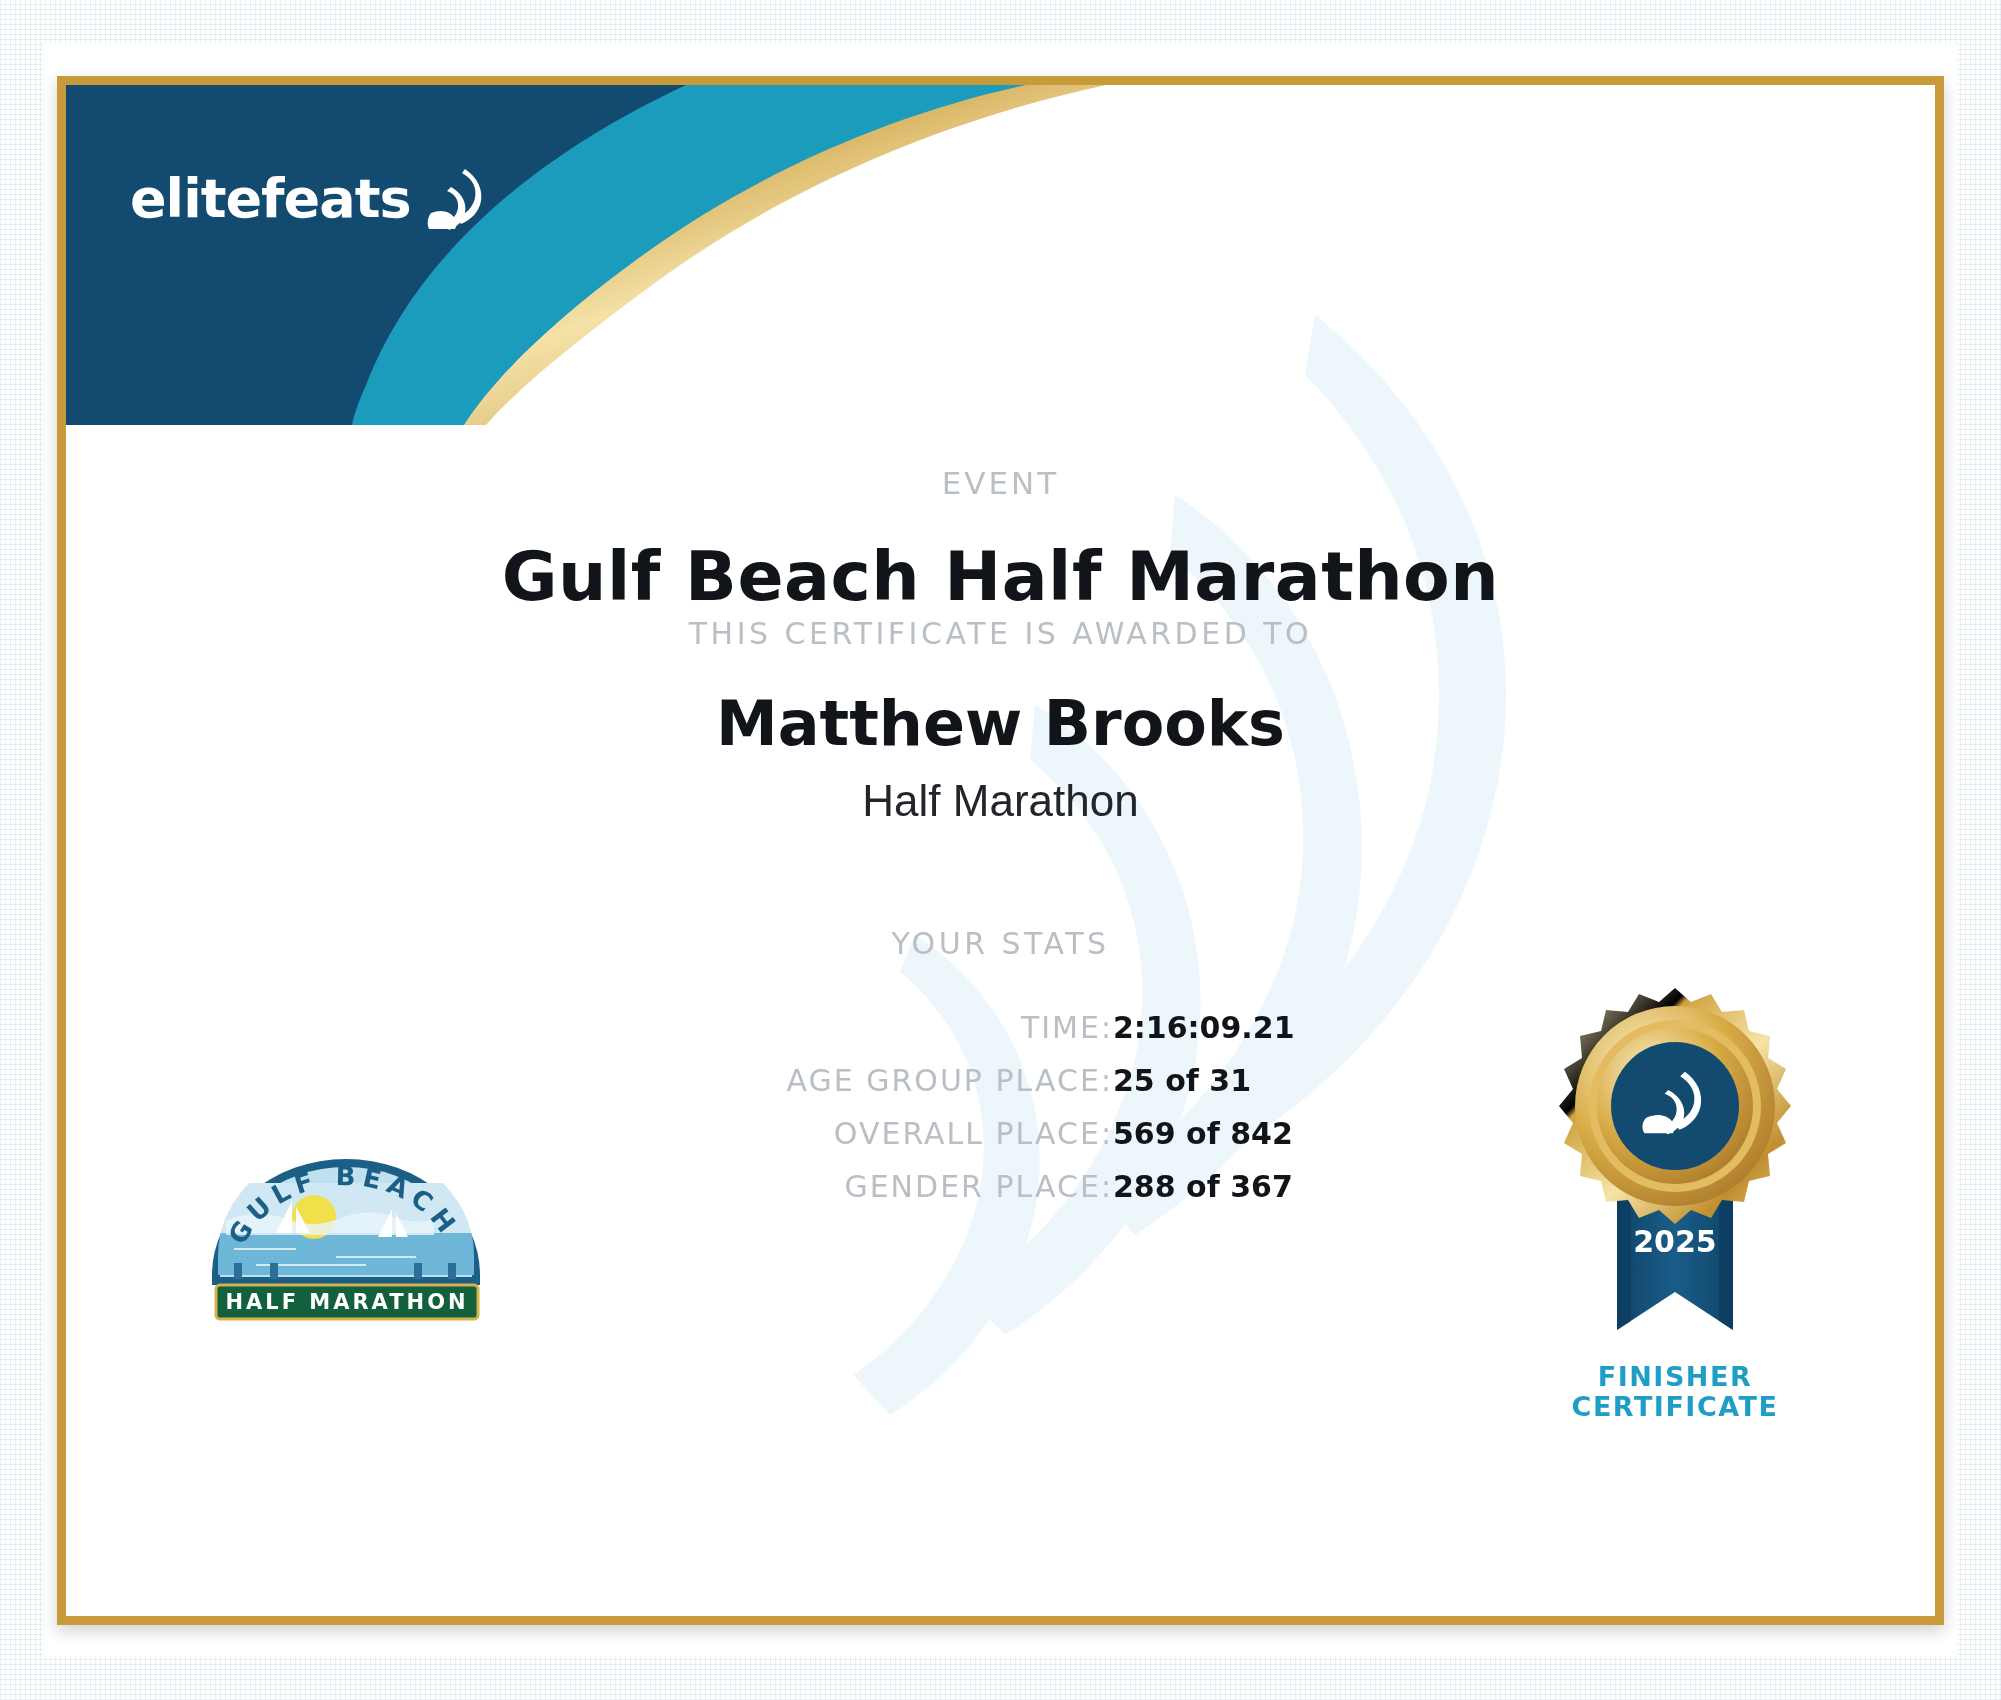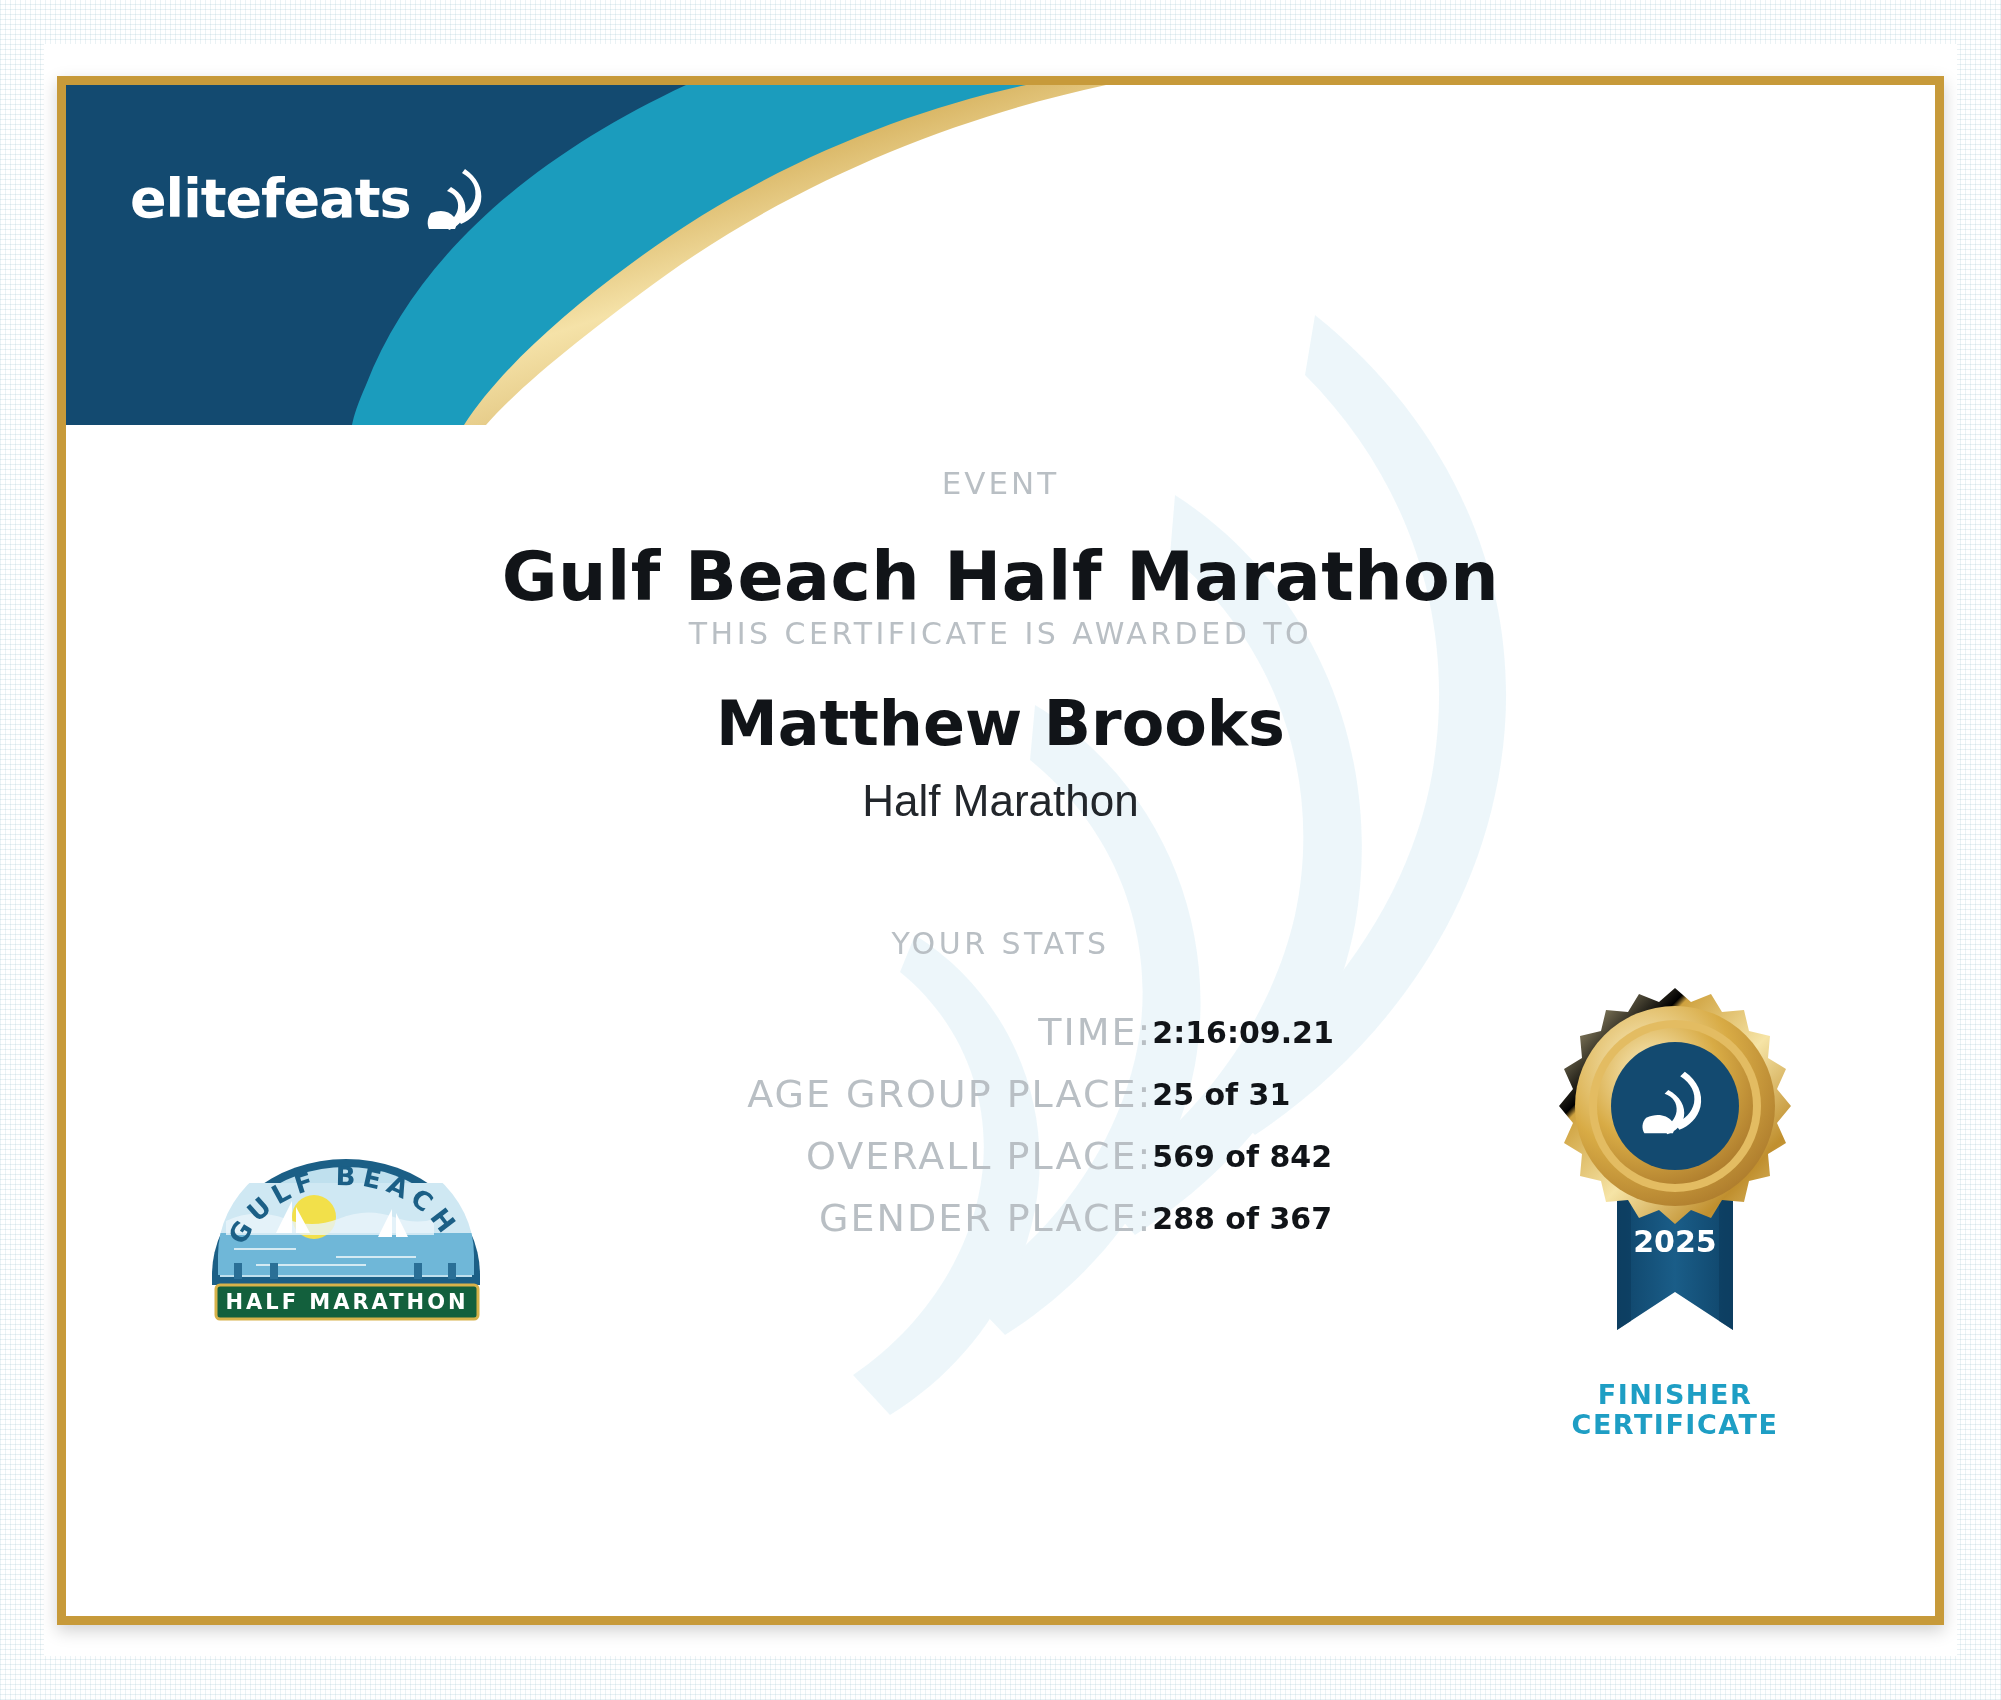--- a/index.html
+++ b/index.html
@@ -148,21 +148,21 @@
     left: 40px;
   }
   .stats td {
     padding: 9px 0;
     font-family: "DejaVu Sans", sans-serif;
   }
   .stat-key {
     text-align: right;
     color: #b9bfc4;
     letter-spacing: 2px;
-    font-size: 38px;
+    font-size: 30px;
     padding-right: 14px;
     white-space: nowrap;
   }
   .stat-val {
     text-align: left;
     color: #111418;
     font-size: 30px;
     font-weight: bold;
     white-space: nowrap;
   }
@@ -179,21 +179,21 @@
   
   .medal {
     position: absolute;
     right: 110px;
     top: 895px;
     width: 300px;
     text-align: center;
   }
   .medal svg { display: block; margin: 0 auto; }
   .medal-caption {
-    margin-top: 20px;
+    margin-top: 2px;
     color: #1e9ec4;
     font-size: 27px;
     font-weight: bold;
     letter-spacing: 1.5px;
     line-height: 1.12;
     font-family: "DejaVu Sans", sans-serif;
   }
 </style>
 </head>
 <body>

